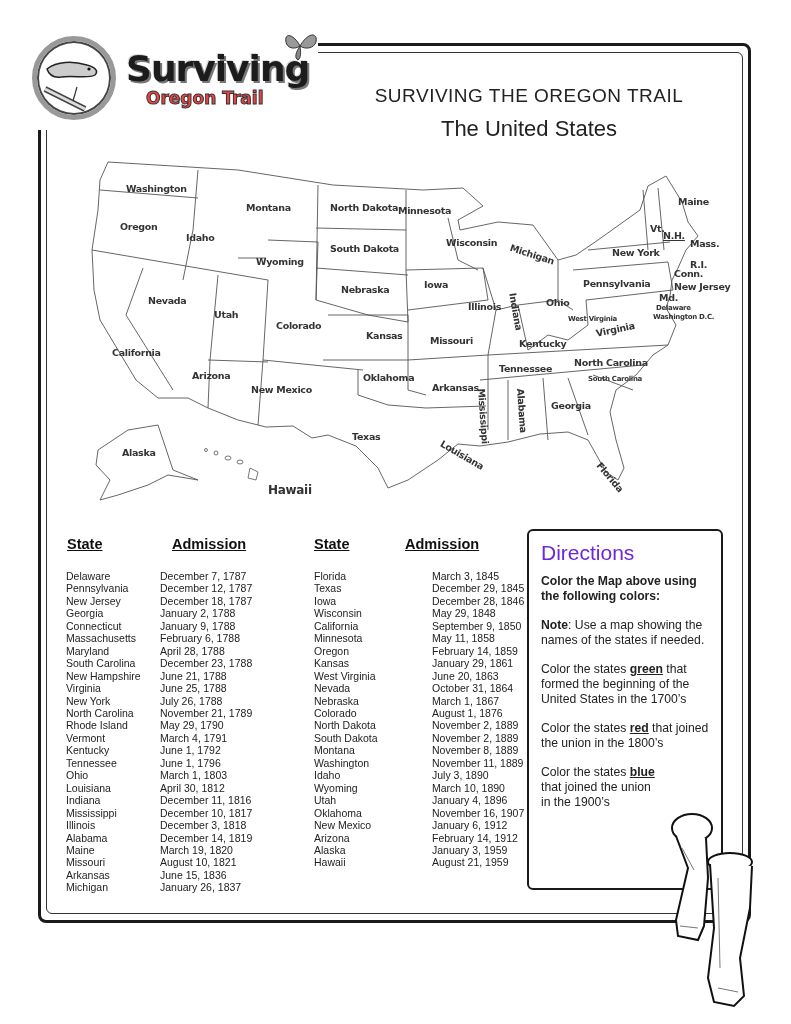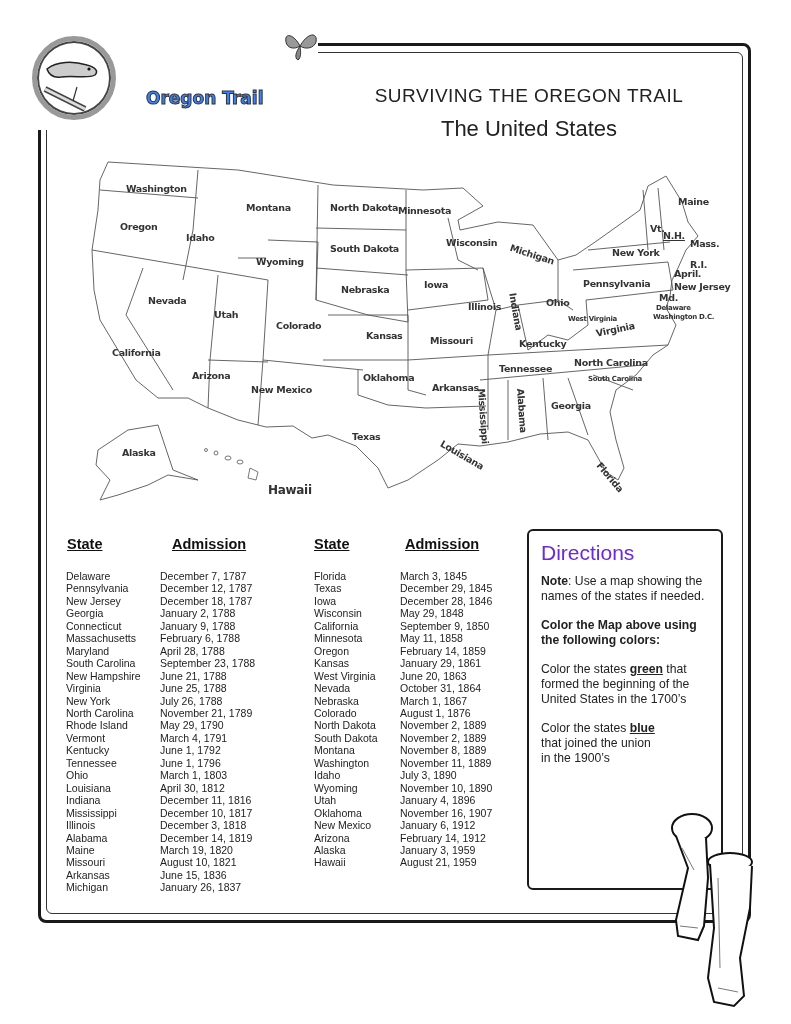--- a/index.html
+++ b/index.html
@@ -3,21 +3,21 @@
 <meta charset="utf-8">
 <style>
   html,body{margin:0;padding:0;background:#fff;}
   body{width:791px;height:1024px;position:relative;overflow:hidden;font-family:"Liberation Sans",sans-serif;color:#222;}
   .frame-outer{position:absolute;left:38px;top:43px;width:713px;height:880px;border:3px solid #1a1a1a;border-radius:8px;box-sizing:border-box;}
   .frame-inner{position:absolute;left:46px;top:52px;width:697px;height:862px;border:1.5px solid #333;border-radius:6px;box-sizing:border-box;}
   .logo{position:absolute;left:28px;top:30px;width:290px;height:100px;background:#fff;}
   .logo-circle{position:absolute;left:4px;top:6px;width:84px;height:84px;border-radius:50%;border:5px solid #999;box-sizing:border-box;background:#fff;box-shadow:0 0 0 2px #444 inset;}
   .logo-circle svg{position:absolute;left:6px;top:6px;}
   .logo-word{position:absolute;left:98px;top:18px;font-family:"DejaVu Sans",sans-serif;font-weight:bold;font-size:36px;letter-spacing:-1px;color:#1c1c1c;text-shadow:2px 2px 0 #777,-1px -1px 0 #ddd;}
-  .logo-sub{position:absolute;left:118px;top:58px;font-family:"DejaVu Sans",sans-serif;font-weight:bold;font-size:17px;color:#3b82f6;-webkit-text-stroke:1px #333;letter-spacing:0px;}
+  .logo-sub{position:absolute;left:118px;top:58px;font-family:"DejaVu Sans",sans-serif;font-weight:bold;font-size:17px;color:#ef4444;-webkit-text-stroke:1px #333;letter-spacing:0px;}
   .butterfly{position:absolute;left:252px;top:0px;}
   .title1{position:absolute;left:330px;top:85px;width:398px;text-align:center;font-size:19px;letter-spacing:0.5px;}
   .title2{position:absolute;left:330px;top:116px;width:398px;text-align:center;font-size:22px;}
   .map{position:absolute;left:88px;top:150px;width:660px;height:365px;}
   .map svg{position:absolute;left:0;top:0;}
   .lbl{position:absolute;font-size:9.5px;font-weight:bold;color:#333;white-space:nowrap;font-family:"DejaVu Sans",sans-serif;letter-spacing:-0.3px;transform-origin:left top;}
   .lbl.sm{font-size:7px;}
   .lbl.big{font-size:12px;}
   .tbl{position:absolute;font-size:10.5px;line-height:12.45px;color:#222;}
   .hdr{position:absolute;font-size:14.5px;font-weight:bold;text-decoration:underline;color:#111;}
@@ -38,20 +38,21 @@
 <div class="logo">
   <div class="logo-circle">
     <svg width="64" height="64" viewBox="0 0 64 64">
       <path d="M4 22 C14 14, 30 14, 44 18 C52 20, 56 24, 52 28 C46 32, 30 28, 18 30 C10 31, 6 28, 4 22 Z" fill="#ccc" stroke="#222" stroke-width="1.5"></path>
       <circle cx="46" cy="22" r="1.6" fill="#111"></circle>
       <path d="M2 42 L42 62" stroke="#444" stroke-width="6" fill="none"></path>
       <path d="M2 42 L42 62" stroke="#ddd" stroke-width="3" fill="none"></path>
       <path d="M30 54 L34 40" stroke="#333" stroke-width="1.2"></path>
     </svg>
   </div>
+  <div class="logo-word">Surviving</div>
   <div class="logo-sub">Oregon Trail</div>
   <svg class="butterfly" width="40" height="32" viewBox="0 0 40 32">
     <path d="M20 16 C14 4, 4 2, 6 12 C7 18, 14 20, 20 16 Z" fill="#999" stroke="#333" stroke-width="1"></path>
     <path d="M20 16 C28 2, 38 2, 36 12 C34 18, 26 20, 20 16 Z" fill="#999" stroke="#333" stroke-width="1"></path>
     <path d="M20 16 C16 22, 14 28, 18 30 C21 28, 21 22, 20 16 Z" fill="#888" stroke="#333" stroke-width="1"></path>
   </svg>
 </div>
 
 <div class="title1">SURVIVING THE OREGON TRAIL</div>
 <div class="title2">The United States</div>
@@ -148,21 +149,21 @@
       <div class="lbl" style="left: 438px; top: 238px; transform: rotate(86deg);">Alabama</div>
       <div class="lbl" style="left: 463px; top: 250px;">Georgia</div>
       <div class="lbl" style="left: 264px; top: 281px;">Texas</div>
       <div class="lbl" style="left: 356px; top: 288px; transform: rotate(30deg);">Louisiana</div>
       <div class="lbl" style="left: 515px; top: 310px; transform: rotate(50deg);">Florida</div>
       <div class="lbl" style="left: 590px; top: 46px;">Maine</div>
       <div class="lbl" style="left: 562px; top: 73px;">Vt.</div>
       <div class="lbl" style="left: 575px; top: 80px; text-decoration: underline;">N.H.</div>
       <div class="lbl" style="left: 602px; top: 88px;">Mass.</div>
       <div class="lbl" style="left: 602px; top: 109px;">R.I.</div>
-      <div class="lbl" style="left: 586px; top: 118px;">April.</div>
+      <div class="lbl" style="left: 586px; top: 118px;">Conn.</div>
       <div class="lbl" style="left: 586px; top: 131px;">New Jersey</div>
       <div class="lbl" style="left: 571px; top: 142px;">Md.</div>
       <div class="lbl sm" style="left: 568px; top: 154px;">Delaware</div>
       <div class="lbl sm" style="left: 565px; top: 163px;">Washington D.C.</div>
       <div class="lbl" style="left: 34px; top: 297px;">Alaska</div>
       <div class="lbl big" style="left: 180px; top: 333px;">Hawaii</div>
     </div>
 </div>
 
 <div class="hdr" style="left:67px;top:536px;">State</div>
@@ -196,21 +197,21 @@
     <div class="row">Michigan</div>
   </div>
 <div class="tbl" style="left:160px;top:570px;" id="tbl-left-dates">
     <div class="row">December 7, 1787</div>
     <div class="row">December 12, 1787</div>
     <div class="row">December 18, 1787</div>
     <div class="row">January 2, 1788</div>
     <div class="row">January 9, 1788</div>
     <div class="row">February 6, 1788</div>
     <div class="row">April 28, 1788</div>
-    <div class="row">September 23, 1788</div>
+    <div class="row">December 23, 1788</div>
     <div class="row">June 21, 1788</div>
     <div class="row">June 25, 1788</div>
     <div class="row">July 26, 1788</div>
     <div class="row">November 21, 1789</div>
     <div class="row">May 29, 1790</div>
     <div class="row">March 4, 1791</div>
     <div class="row">June 1, 1792</div>
     <div class="row">June 1, 1796</div>
     <div class="row">March 1, 1803</div>
     <div class="row">April 30, 1812</div>
@@ -245,52 +246,53 @@
     <div class="row">Washington</div>
     <div class="row">Idaho</div>
     <div class="row">Wyoming</div>
     <div class="row">Utah</div>
     <div class="row">Oklahoma</div>
     <div class="row">New Mexico</div>
     <div class="row">Arizona</div>
     <div class="row">Alaska</div>
     <div class="row">Hawaii</div>
   </div>
-<div class="tbl" style="left:400px;top:570px;" id="tbl-right-dates">
+<div class="tbl" style="left:432px;top:570px;" id="tbl-right-dates">
     <div class="row">March 3, 1845</div>
     <div class="row">December 29, 1845</div>
     <div class="row">December 28, 1846</div>
     <div class="row">May 29, 1848</div>
     <div class="row">September 9, 1850</div>
     <div class="row">May 11, 1858</div>
     <div class="row">February 14, 1859</div>
     <div class="row">January 29, 1861</div>
     <div class="row">June 20, 1863</div>
     <div class="row">October 31, 1864</div>
     <div class="row">March 1, 1867</div>
     <div class="row">August 1, 1876</div>
     <div class="row">November 2, 1889</div>
     <div class="row">November 2, 1889</div>
     <div class="row">November 8, 1889</div>
     <div class="row">November 11, 1889</div>
     <div class="row">July 3, 1890</div>
-    <div class="row">November 10, 1890</div>
+    <div class="row">March 10, 1890</div>
     <div class="row">January 4, 1896</div>
     <div class="row">November 16, 1907</div>
     <div class="row">January 6, 1912</div>
     <div class="row">February 14, 1912</div>
     <div class="row">January 3, 1959</div>
     <div class="row">August 21, 1959</div>
   </div>
 
 <div class="dir-box">
   <div class="dir-title">Directions</div>
+  <p class="dir-p"><b>Color the Map above using the following colors:</b></p>
   <p class="dir-p"><b>Note</b><span>: Use a map showing the names of the states if needed.</span></p>
-  <p class="dir-p"><b>Color the Map above using the following colors:</b></p>
   <p class="dir-p"><span>Color the states </span><span class="u">green</span><span> that formed the beginning of the United States in the 1700’s</span></p>
+  <p class="dir-p"><span>Color the states </span><span class="u">red</span><span> that joined the union in the 1800’s</span></p>
   <p class="dir-p" style="width:118px;"><span>Color the states </span><span class="u">blue</span><span> that joined the union in the 1900’s</span></p>
 </div>
 
 <svg class="boots" width="100" height="210" viewBox="0 0 100 210">
   <g stroke="#111" stroke-width="2" fill="#fff">
 
     <ellipse cx="24" cy="20" rx="20" ry="14"></ellipse>
     <path d="M8 28 L20 60 L8 112 L10 128 L30 132 L36 118 L40 70 L38 30"></path>
 
     <ellipse cx="62" cy="54" rx="22" ry="9"></ellipse>

